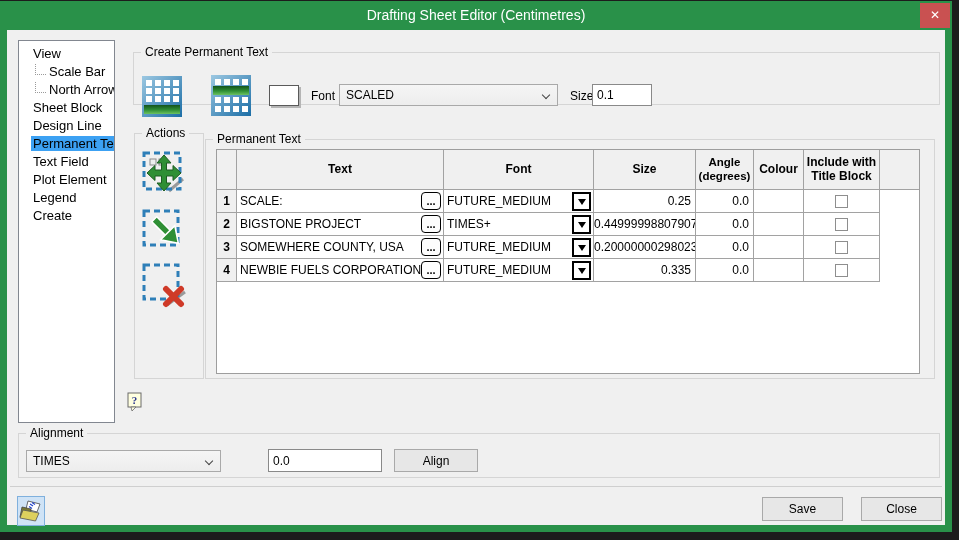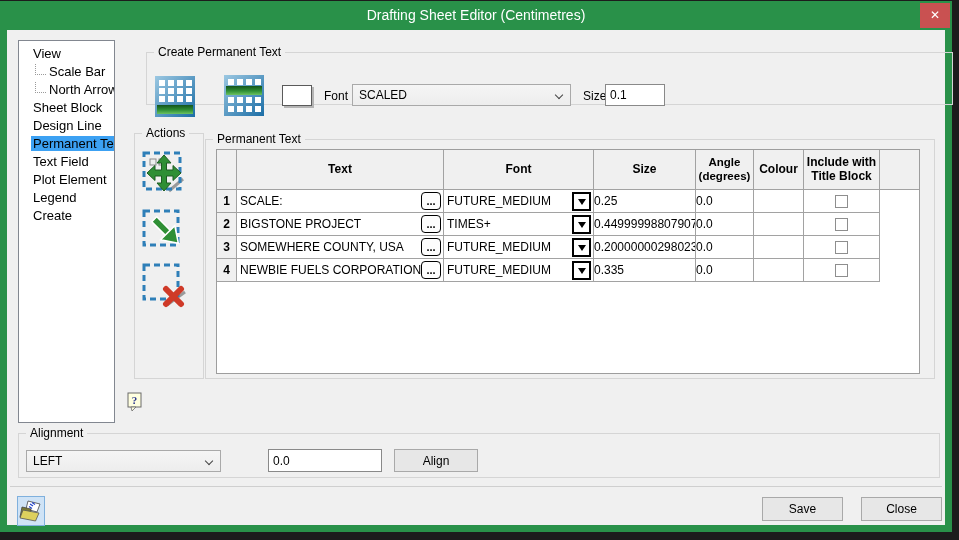--- a/index.html
+++ b/index.html
@@ -21,21 +21,21 @@
   .sb-item .sb-label { padding:0 2px; }
   .sb-item .sel { background:#3ca1f3; }
   .tree-dots { display:inline-block; width:11px; height:11px; margin-left:4px; margin-right:1px;
                border-left:1px dotted #9a9a9a; border-bottom:1px dotted #9a9a9a; vertical-align:middle;
                transform:translateY(-3px); }
 
   
   .group { position:absolute; border:1px solid #d5d5d5; }
   .group-label { position:absolute; top:-8px; left:7px; background:#f0f0f0; padding:0 4px; font-size:12px; line-height:14px; }
 
-  .create-group { left:139px; top:22px; width:807px; height:53px; }
+  .create-group { left:126px; top:22px; width:807px; height:53px; }
   .actions-group { left:127px; top:103px; width:70px; height:246px; }
   .ptext-group { left:198px; top:109px; width:730px; height:240px; }
   .align-group { left:11px; top:403px; width:922px; height:45px; }
 
   .icon-btn { position:absolute; background:transparent; border:none; padding:0; cursor:pointer; }
   .icon-btn svg { display:block; }
 
   .swatch { position:absolute; left:135px; top:32px; width:30px; height:21px; background:#fff;
             border:1px solid #5a5a5a; box-shadow:2px 2px 0 #b5b5b5; cursor:pointer; }
 
@@ -56,21 +56,21 @@
   .drow { height:23px; }
   .c { border-right:1px solid #a2a2a2; border-bottom:1px solid #a2a2a2; overflow:hidden; }
   .w0 { width:20px; } .w1 { width:207px; } .w2 { width:150px; } .w3 { width:102px; }
   .w4 { width:58px; } .w5 { width:50px; } .w6 { width:76px; }
   .wf { flex:1; border-right:none; }
   .hc { background:#f0f0f0; font-weight:bold; font-size:12px; display:flex; align-items:center;
         justify-content:center; text-align:center; line-height:1.15; }
   .hc.w4 { font-size:11.5px; }
   .numc { background:#f0f0f0; font-weight:bold; font-size:12px; text-align:center; line-height:22px; }
   .tc { position:relative; font-size:12px; line-height:22px; padding-left:3px; white-space:nowrap; }
-  .rc { font-size:12px; line-height:22px; padding-right:4px; }
+  .rc { font-size:12px; line-height:22px; text-align:right; padding-right:4px; }
   .dots-btn { position:absolute; right:2px; top:2px; width:20px; height:18px; background:#fdfdfd;
               border:1px solid #000; border-radius:4px; font-size:11px; line-height:10px; font-weight:bold;
               text-align:center; padding:0; cursor:pointer; font-family:"Liberation Sans", sans-serif; }
   .dd-btn { position:absolute; right:2px; top:2px; width:19px; height:19px; background:#fff;
             border:2px solid #000; display:flex; align-items:center; justify-content:center; padding:0; cursor:pointer; }
   .dd-arr { width:0; height:0; border-left:4px solid transparent; border-right:4px solid transparent;
             border-top:6px solid #000; }
   .cinc { display:flex; align-items:center; justify-content:center; }
   .checkbox { width:13px; height:13px; border:1px solid #8e8e8e; background:#fff; cursor:pointer; }
 
@@ -304,21 +304,21 @@
           <rect x="1" y="1" width="13" height="14" fill="#ffffdf" stroke="#6a6a6a"></rect>
           <polygon points="4,15 9,15 5,19" fill="#ffffdf" stroke="#6a6a6a" stroke-width="0.8"></polygon>
           <text x="7.5" y="12" font-size="11" font-weight="bold" fill="#27338c" text-anchor="middle" font-family="Liberation Serif, serif">?</text>
         </svg>
       </span>
     </button>
 
     <div class="group align-group">
       <span class="group-label">Alignment</span>
       <div class="combo" style="left:7px; top:16px; width:195px; height:22px;">
-        <span>LEFT</span>
+        <span>TIMES</span>
         <span class="chev"></span>
       </div>
       <span class="lbl" style="left:213px; top:21px;margin-left:39px;">Offset</span>
       <input class="tinput" style="left: 249px; top: 15px; width: 114px; height: 23px;" value="0.0">
       <button class="btn align-btn">Align</button>
     </div>
 
     <div class="footer-divider"></div>
 
     <button class="folder-btn">

